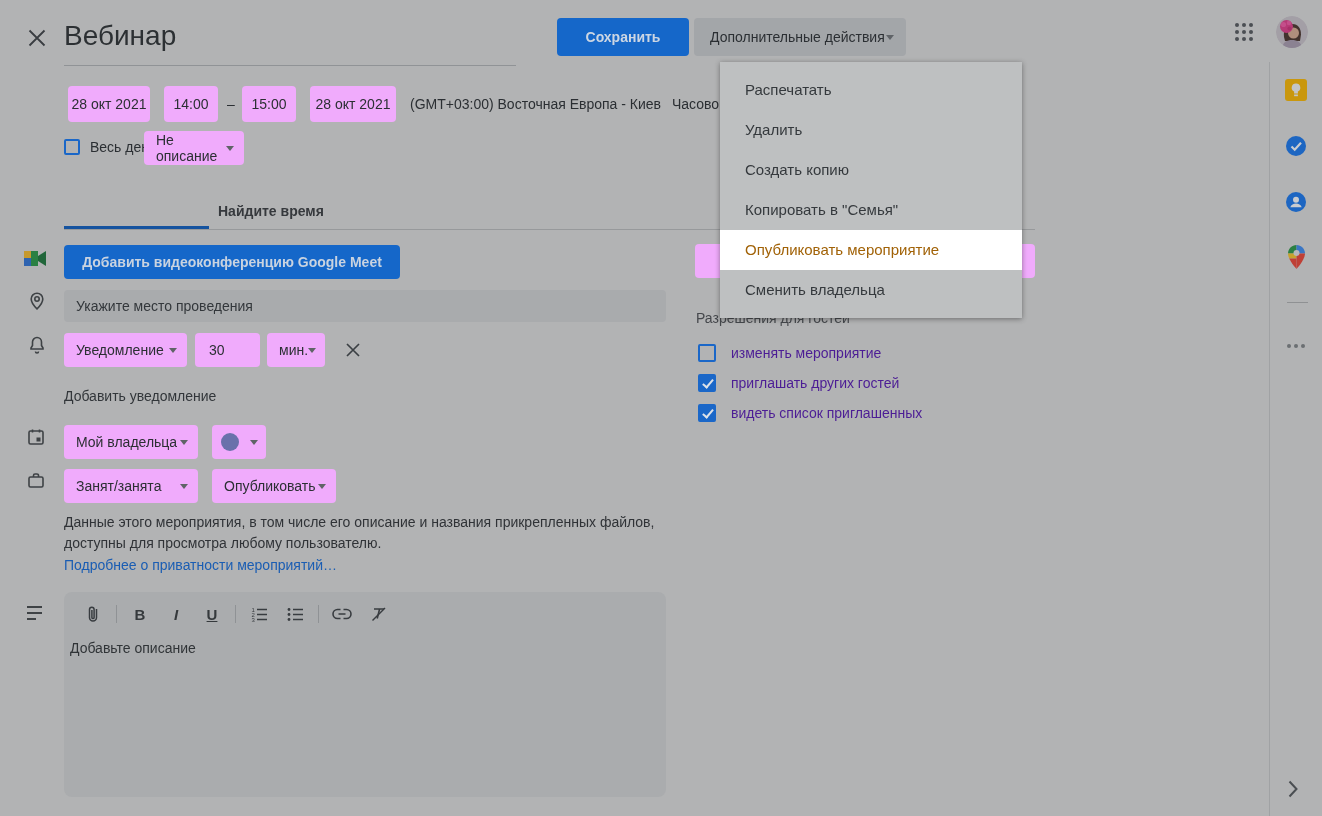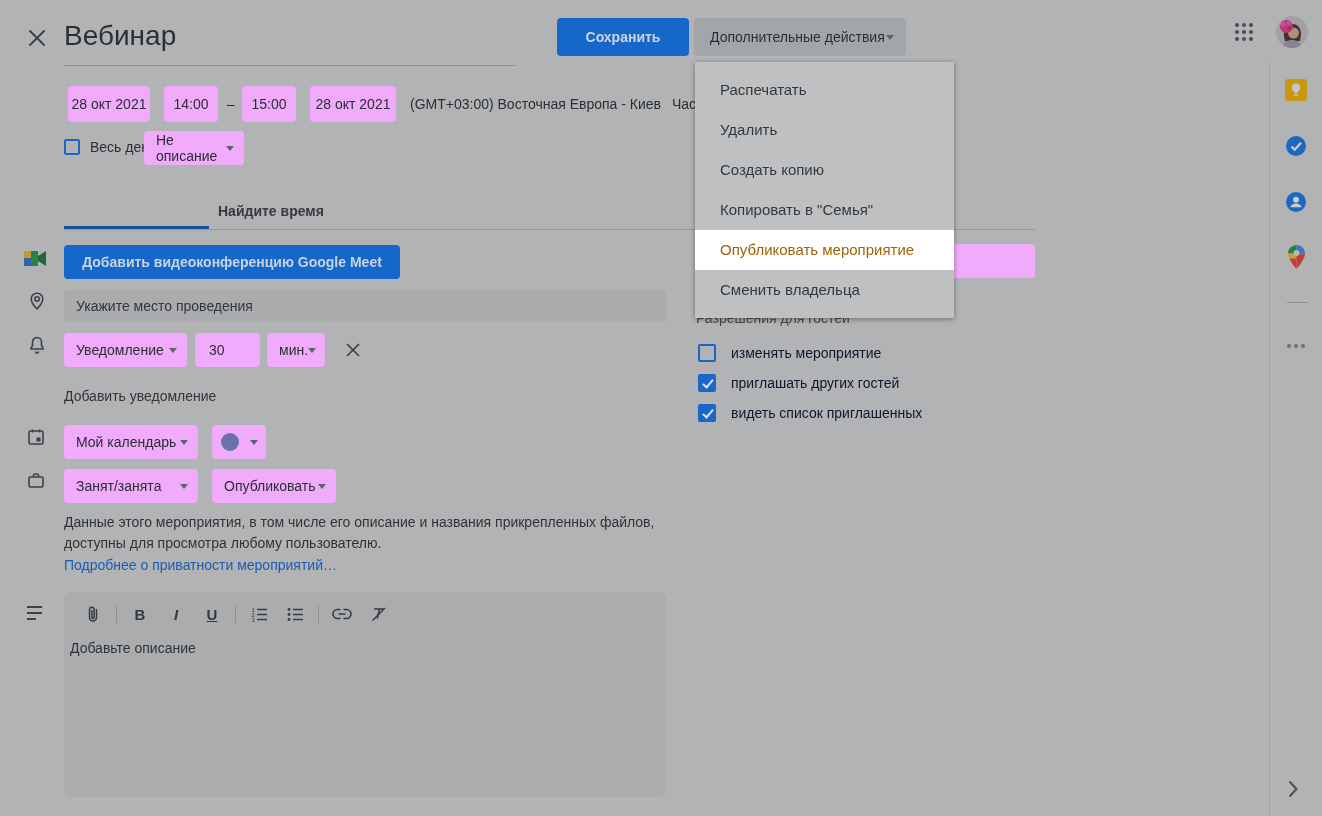--- a/index.html
+++ b/index.html
@@ -34,23 +34,23 @@
   .link-blue{font-size:14px;color:#1a5db3;cursor:pointer;}
   .note{font-size:14px;line-height:21px;color:#303337;}
   
   .desc-box{left:64px;top:592px;width:602px;height:205px;background:#aaacae;border-radius:8px;}
   .toolbar{position:absolute;left:16px;top:8px;display:flex;align-items:center;gap:10px;height:28px;}
   .tb-btn{width:26px;height:26px;display:flex;align-items:center;justify-content:center;cursor:pointer;color:#35393c;font-size:15px;}
   .tb-sep{width:1px;height:18px;background:#8f9295;}
   .desc-placeholder{position:absolute;left:6px;top:48px;font-size:14px;color:#303437;}
   
   .perm-row{position:absolute;display:flex;align-items:center;}
-  .perm-label{margin-left:15px;font-size:14px;color:#0f172a;}
-  
-  .menu{left:695px;top:62px;width:259px;height:256px;background:#bec0c1;box-shadow:0 1px 5px rgba(25,25,25,.45);padding:8px 0;box-sizing:border-box;}
+  .perm-label{margin-left:15px;font-size:14px;color:#4c1d95;}
+  
+  .menu{left:720px;top:62px;width:302px;height:256px;background:#bec0c1;box-shadow:0 1px 5px rgba(25,25,25,.45);padding:8px 0;box-sizing:border-box;}
   .menu-item{height:40px;line-height:40px;padding-left:25px;font-size:15px;color:#35393d;cursor:pointer;white-space:nowrap;}
   .menu-item.highlight{background:#ffffff;color:#a16207;}
   
   .side-divider{left:1269px;top:62px;width:1px;height:754px;background:#a0a2a4;}
   .side-icon{position:absolute;cursor:pointer;}
   .dotgrid{left:1234px;top:22px;width:20px;height:20px;display:grid;grid-template-columns:repeat(3,1fr);grid-template-rows:repeat(3,1fr);cursor:pointer;}
   .dotgrid span{width:4px;height:4px;border-radius:50%;background:#4b4f53;margin:auto;}
   .avatar{left:1276px;top:16px;width:32px;height:32px;border-radius:50%;overflow:hidden;cursor:pointer;}
   .mini-dots{left:1287px;top:344px;display:flex;gap:3px;cursor:pointer;}
   .mini-dots span{width:4px;height:4px;border-radius:50%;background:#6b6f72;}
@@ -145,21 +145,21 @@
     <span class="arrow-down"></span>
   </div>
   <div class="abs" style="left:336px;top:333px;width:34px;height:34px;display:flex;align-items:center;justify-content:center;cursor:pointer;">
     <svg width="14" height="14" viewBox="0 0 14 14">
         <path d="M1 1l12 12M13 1L1 13" stroke="#3b4044" stroke-width="1.7" fill="none"></path>
       </svg>
   </div>
   <div class="abs link-dark" style="left:64px;top:382px;line-height:28px;text-align:center;">Добавить уведомление</div>
 
   <div class="abs field select" style="left:64px;top:425px;width:134px;height:34px;">
-    <span>Мой календарь</span>
+    <span>Мой владельца</span>
     <span class="arrow-down"></span>
   </div>
   <div class="abs field select" style="left:212px;top:425px;width:54px;height:34px;padding:0 8px 0 9px;">
     <span style="width:18px;height:18px;border-radius:50%;background:#6a71ab;display:inline-block;"></span>
     <span class="arrow-down"></span>
   </div>
 
   <div class="abs field select" style="left:64px;top:469px;width:134px;height:34px;">
     <span>Занят/занята</span>
     <span class="arrow-down"></span>

